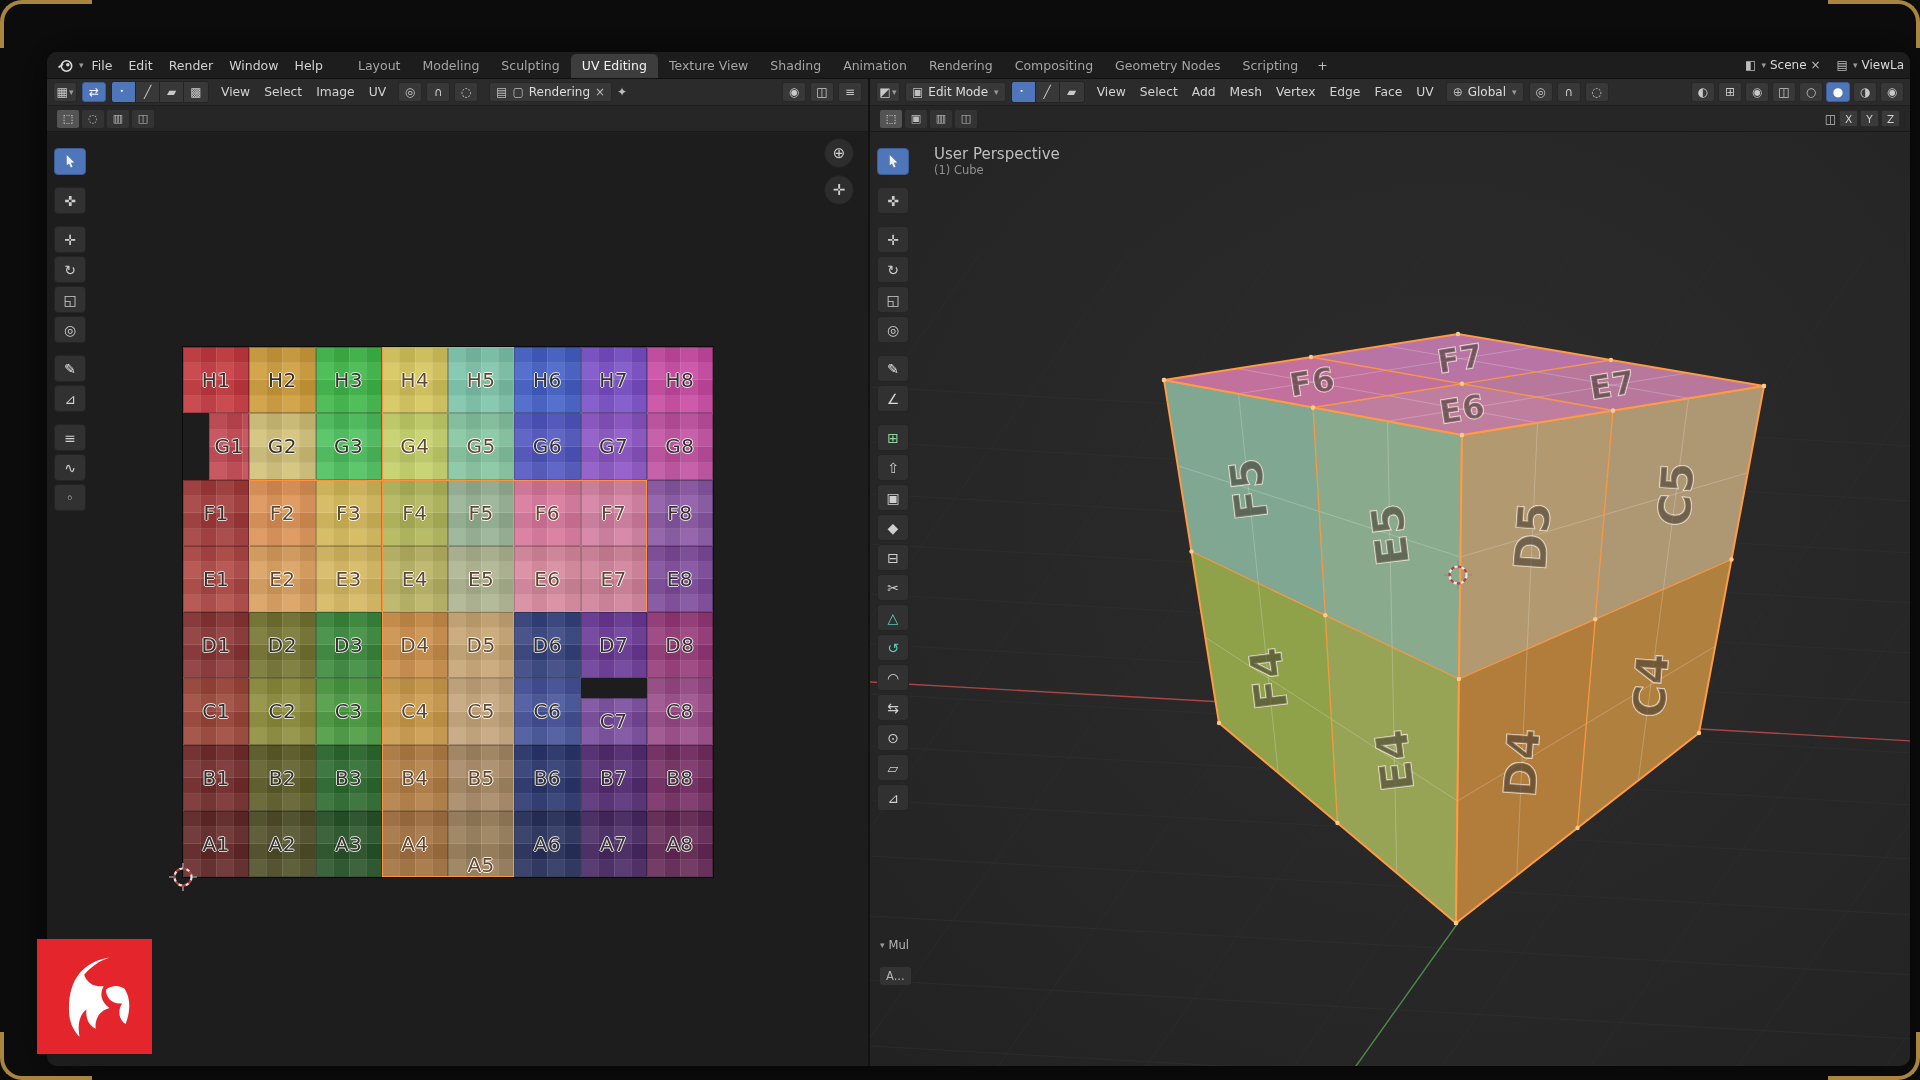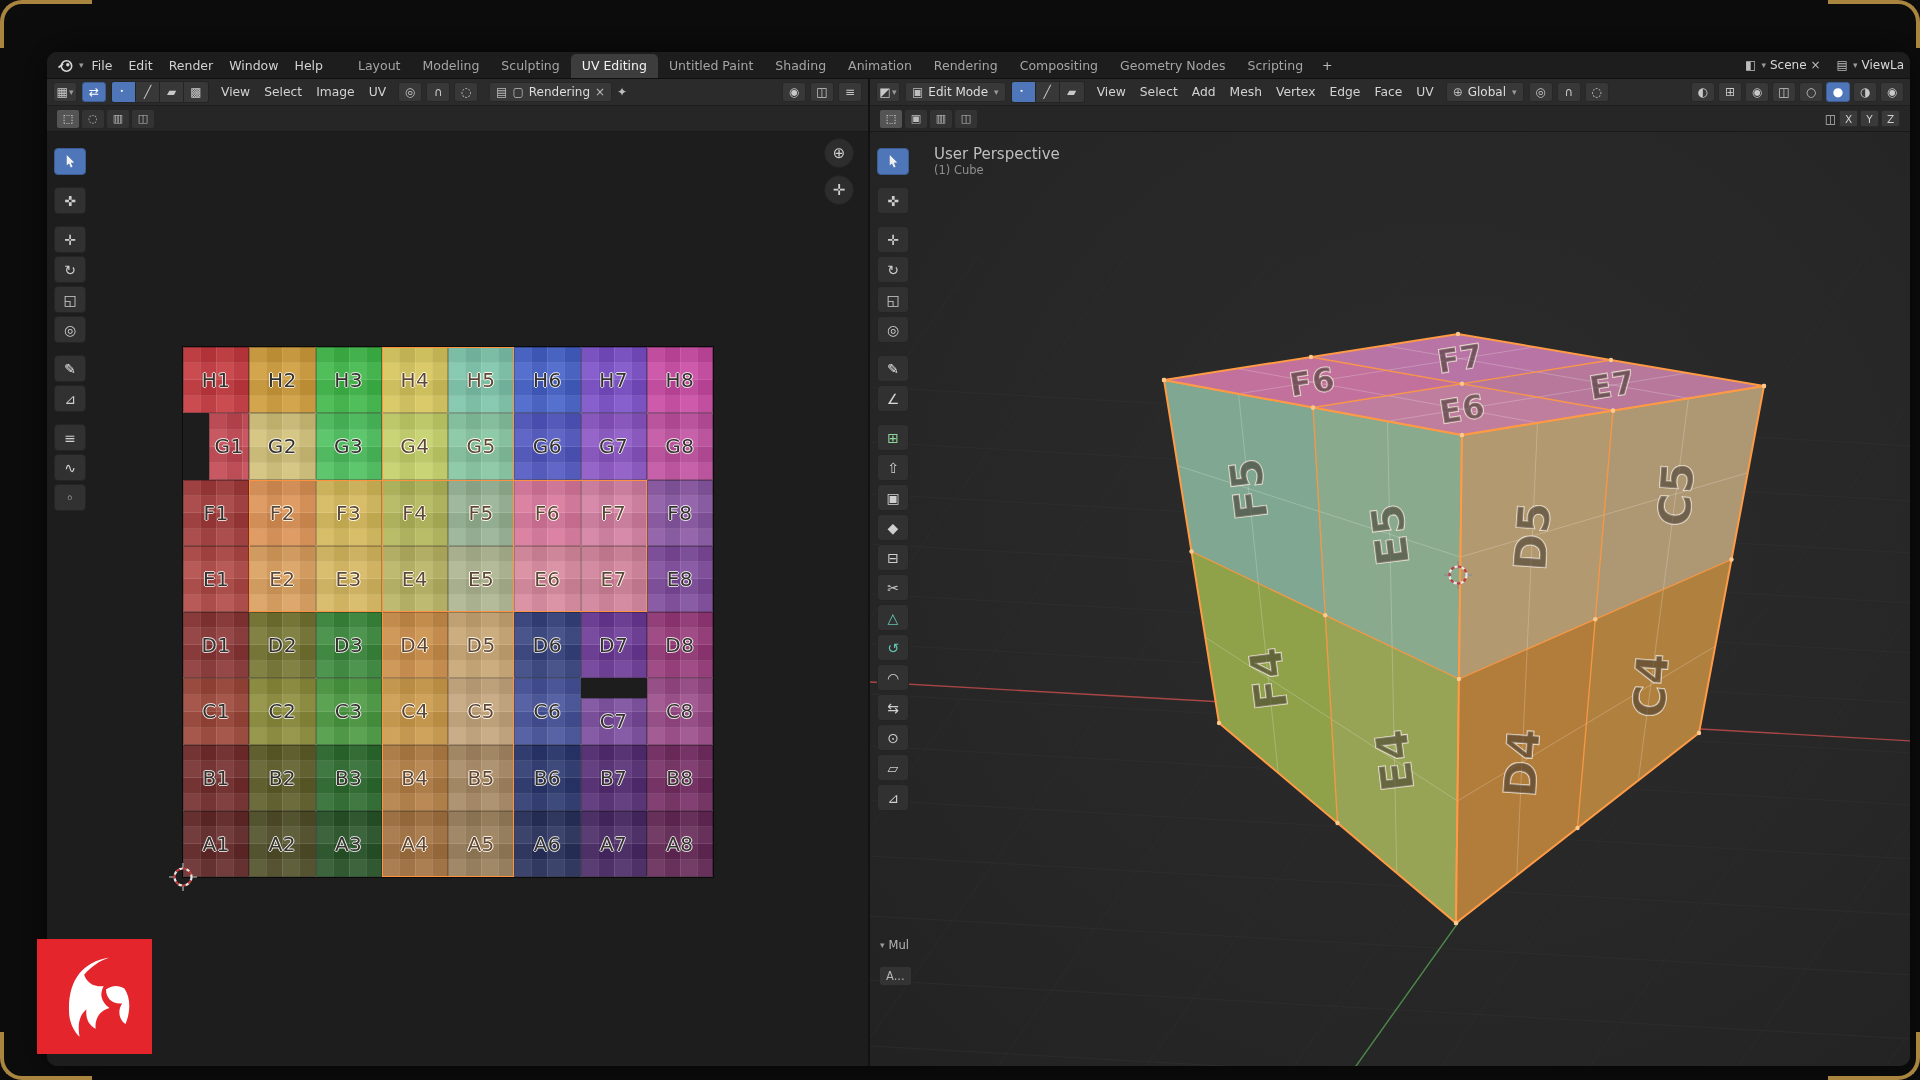--- a/index.html
+++ b/index.html
@@ -128,21 +128,21 @@
         <div class="menu">Edit</div>
         <div class="menu">Render</div>
         <div class="menu">Window</div>
         <div class="menu">Help</div>
       </div>
     <div class="wtabs">
         <div class="wtab">Layout</div>
         <div class="wtab">Modeling</div>
         <div class="wtab">Sculpting</div>
         <div class="wtab active">UV Editing</div>
-        <div class="wtab">Untitled Paint</div>
+        <div class="wtab">Texture View</div>
         <div class="wtab">Shading</div>
         <div class="wtab">Animation</div>
         <div class="wtab">Rendering</div>
         <div class="wtab">Compositing</div>
         <div class="wtab">Geometry Nodes</div>
         <div class="wtab">Scripting</div>
         <div class="wtab plus">+</div>
       </div>
     <div class="tb-right">
       <span class="icon">◧</span>
@@ -399,21 +399,21 @@
               </div>
               <div class="uvcell" style="background-color: rgb(80, 78, 40);">
                 <span class="uvlabel">A2</span>
               </div>
               <div class="uvcell" style="background-color: rgb(40, 84, 40);">
                 <span class="uvlabel">A3</span>
               </div>
               <div class="uvcell sel" style="background-color: rgb(132, 88, 42);">
                 <span class="uvlabel">A4</span>
               </div>
-              <div class="uvcell sel" style="background-color: rgb(116, 102, 72);">
+              <div class="uvcell sel" style="background-color: rgb(116, 102, 72); align-items: flex-end;">
                 <span class="uvlabel">A5</span>
               </div>
               <div class="uvcell" style="background-color: rgb(40, 48, 92);">
                 <span class="uvlabel">A6</span>
               </div>
               <div class="uvcell" style="background-color: rgb(72, 40, 100);">
                 <span class="uvlabel">A7</span>
               </div>
               <div class="uvcell" style="background-color: rgb(100, 40, 86);">
                 <span class="uvlabel">A8</span>

